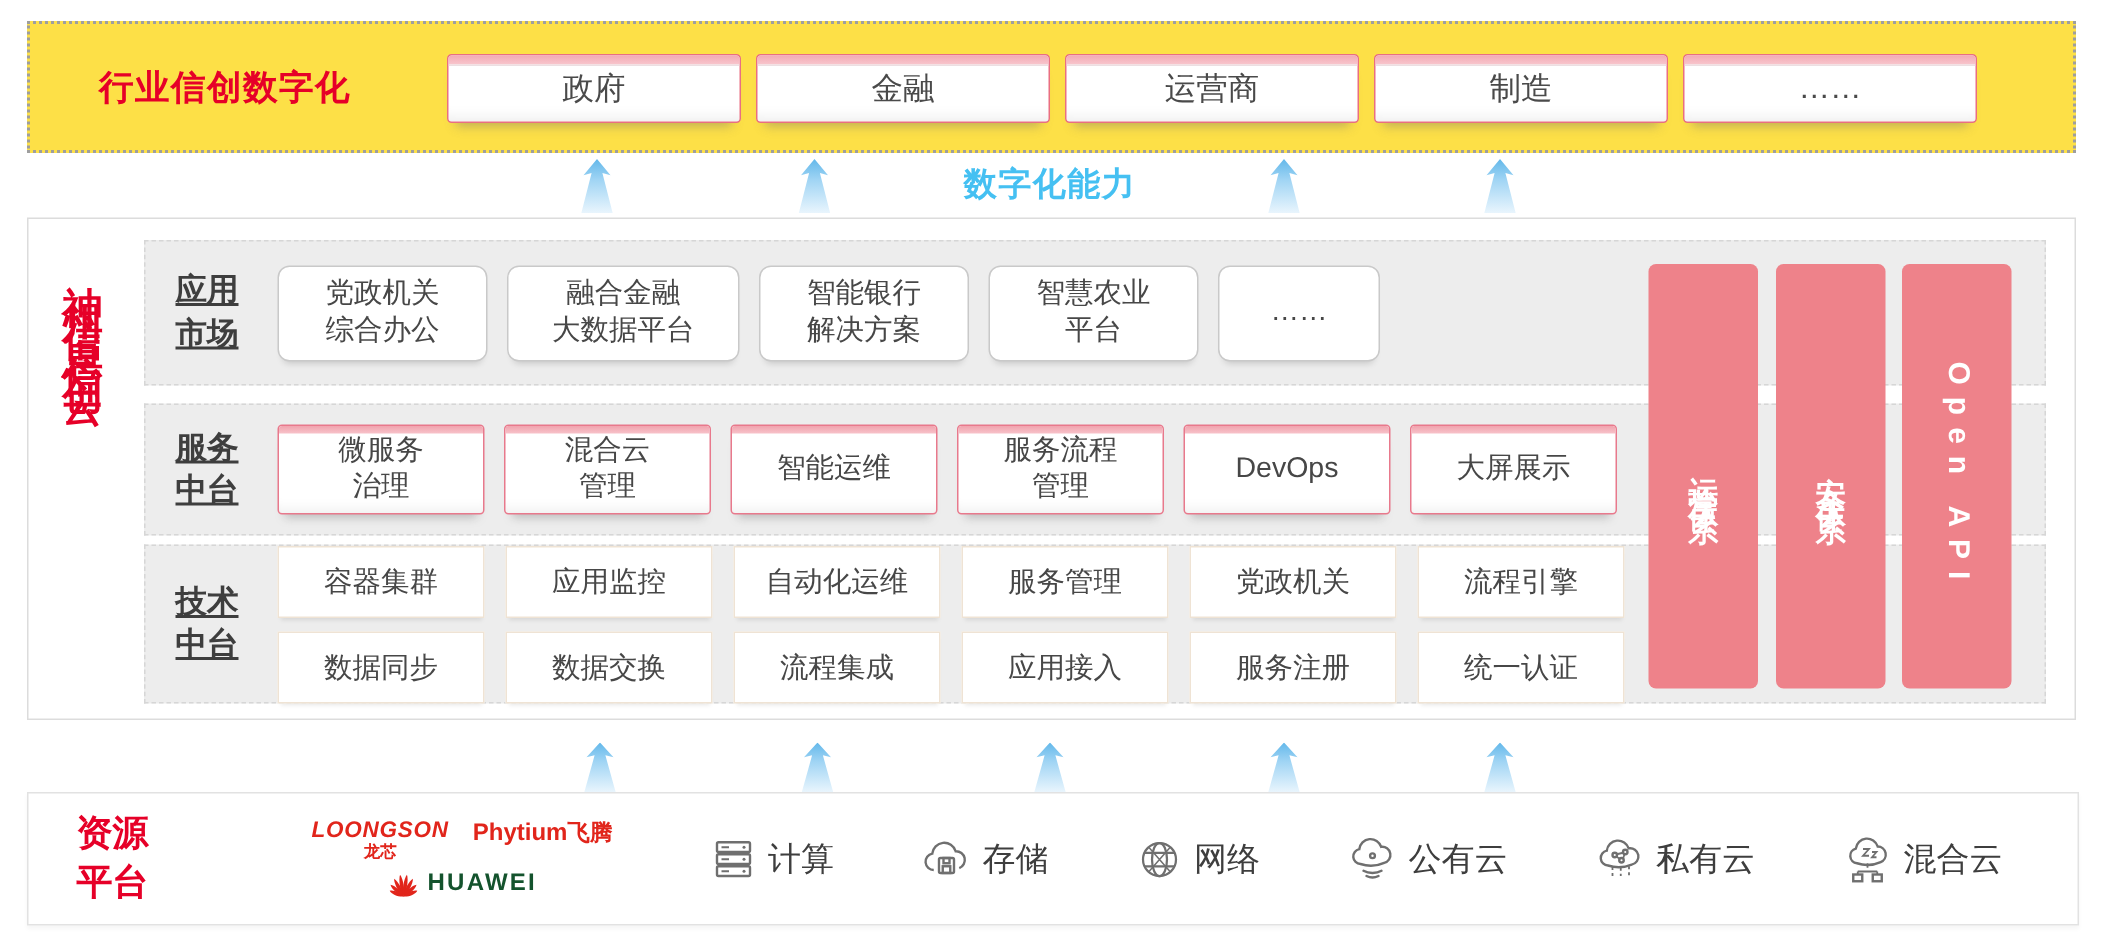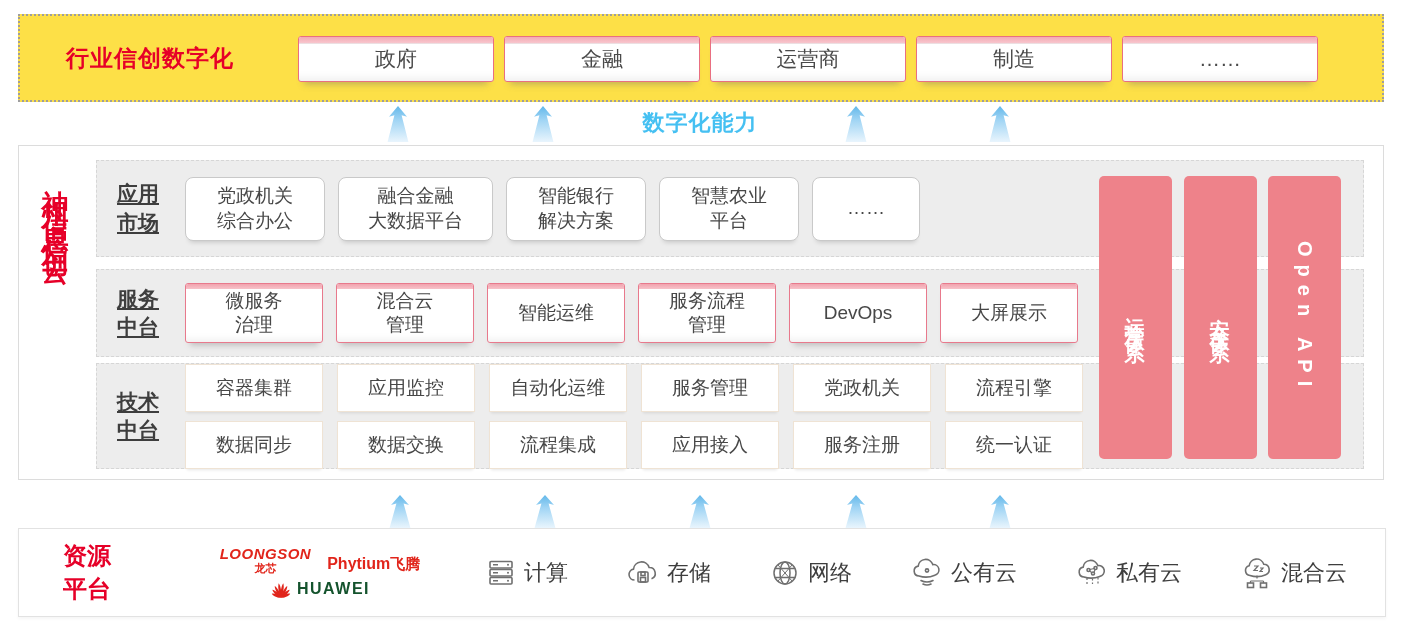--- a/index.html
+++ b/index.html
@@ -58,24 +58,24 @@
   .pillar { position:absolute; top:30px; width:73px; height:283px; background:#ee828a; border-radius:5px;
             display:flex; align-items:center; justify-content:center;
             writing-mode:vertical-lr; text-orientation:mixed;
             color:#fff; font-size:20px; font-weight:bold; letter-spacing:8px; }
   .pillar1 { left:1080px; } .pillar2 { left:1165px; } .pillar3 { left:1249px; }
 
   
   .resource-box { position:absolute; left:18px; top:528px; width:1368px; height:89px;
                   background:#fff; border:1px solid #e2e2e2; display:flex; align-items:center;
                   box-shadow:0 2px 3px rgba(0,0,0,.04); }
-  .res-label { margin-left:44px; color:#e60028; font-size:24px; font-weight:bold;
+  .res-label { margin-left:32px; color:#e60028; font-size:24px; font-weight:bold;
                line-height:1.35; white-space:pre-line; }
   .vendors { margin-left:100px; width:218px; display:flex; flex-direction:column; align-items:center; gap:5px; }
-  .vendor-row1 { display:flex; align-items:flex-end; gap:16px; }
+  .vendor-row1 { display:flex; gap:16px; }
   .loongson { display:flex; flex-direction:column; align-items:center; line-height:1; }
   .loongson .en { color:#e1251b; font-size:15px; font-weight:bold; font-style:italic; letter-spacing:.5px; }
   .loongson .cn { color:#e1251b; font-size:11px; font-weight:bold; margin-top:2px; }
   .phytium { color:#e1251b; font-size:16px; font-weight:bold; }
   .phytium .cn { font-size:15px; }
   .huawei { display:flex; align-items:center; gap:5px; }
   .huawei .en { color:#14532d; font-size:16px; font-weight:bold; letter-spacing:1.5px; }
   .res-items { margin-left:56px; display:flex; align-items:flex-start; gap:58px; }
   .res-item { display:flex; align-items:center; gap:7px; }
   .res-item .lbl { font-size:22px; color:#3e3e3e; }

